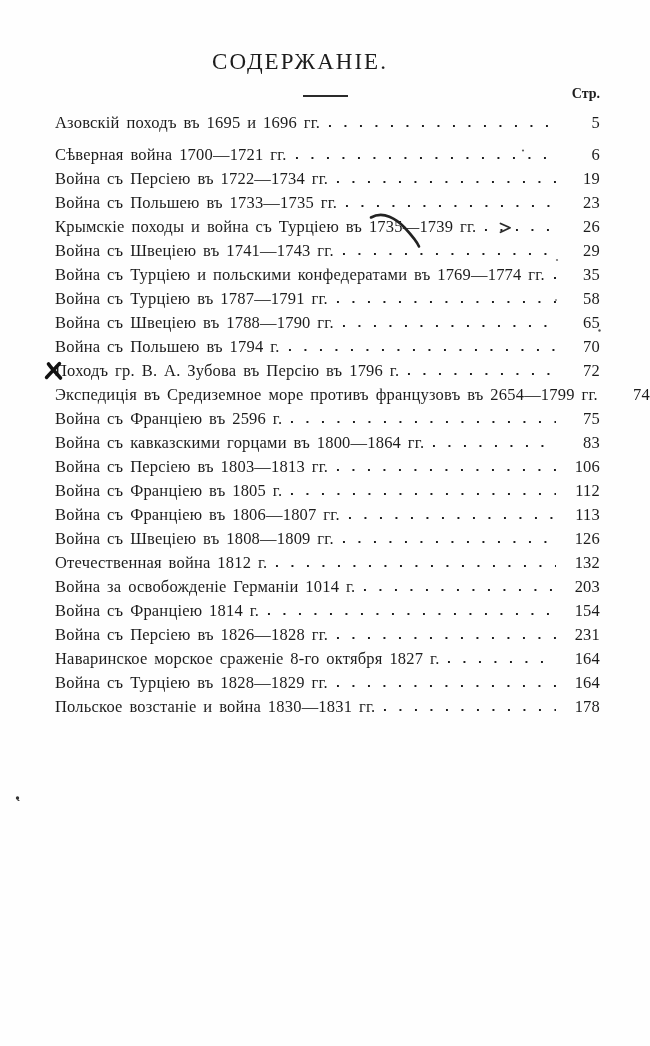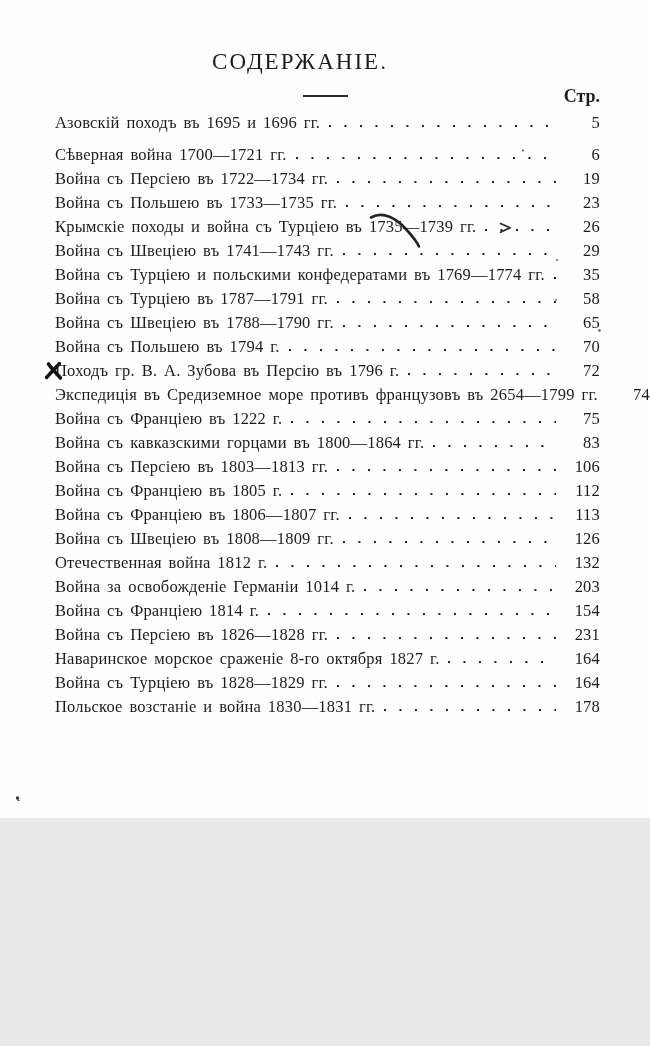--- a/index.html
+++ b/index.html
@@ -1,30 +1,30 @@
 <!DOCTYPE html>
 <html><head>
 <meta charset="utf-8">
 <style>
   html,body{margin:0;padding:0;background:#e9e9e9;}
   .page{
-    position:relative;width:650px;height:818px;background:#fefefe;
+    position:relative;width:650px;height:1046px;background:#fefefe;
     font-family:"Liberation Serif","DejaVu Serif",serif;color:#1c1c1c;
     overflow:hidden;margin:0;
   }
   .doc-title{
     position:absolute;top:34px;left:0;width:100%;text-align:center;
     transform:translateX(-25px);
     font-size:23px;font-weight:normal;letter-spacing:2px;
   }
   .divider{
     position:absolute;left:303px;top:95px;width:45px;height:2px;background:#2a2a2a;
   }
   .col-header{
-    position:absolute;top:86px;right:50px;font-size:18px;font-weight:bold;
+    position:absolute;top:86px;right:50px;font-size:14px;font-weight:bold;
   }
   .toc{
     position:absolute;top:111px;left:55px;right:50px;
   }
   .row{
     display:flex;align-items:baseline;height:24px;line-height:24px;
     font-size:16.5px;font-weight:normal;letter-spacing:0.2px;word-spacing:2.5px;
     white-space:nowrap;
   }
   .row:first-child{margin-bottom:7.5px;}
@@ -116,21 +116,21 @@
       <span class="p">72</span>
     </div>
 
     <div class="row">
       <span class="t">Экспедиція въ Средиземное море противъ французовъ въ 2654—1799 гг.</span>
       <span class="leader"></span>
       <span class="p">74</span>
     </div>
 
     <div class="row">
-      <span class="t">Война съ Франціею въ 1222 г.</span>
+      <span class="t">Война съ Франціею въ 2596 г.</span>
       <span class="leader"></span>
       <span class="p">75</span>
     </div>
 
     <div class="row">
       <span class="t">Война съ кавказскими горцами въ 1800—1864 гг.</span>
       <span class="leader"></span>
       <span class="p">83</span>
     </div>
 

